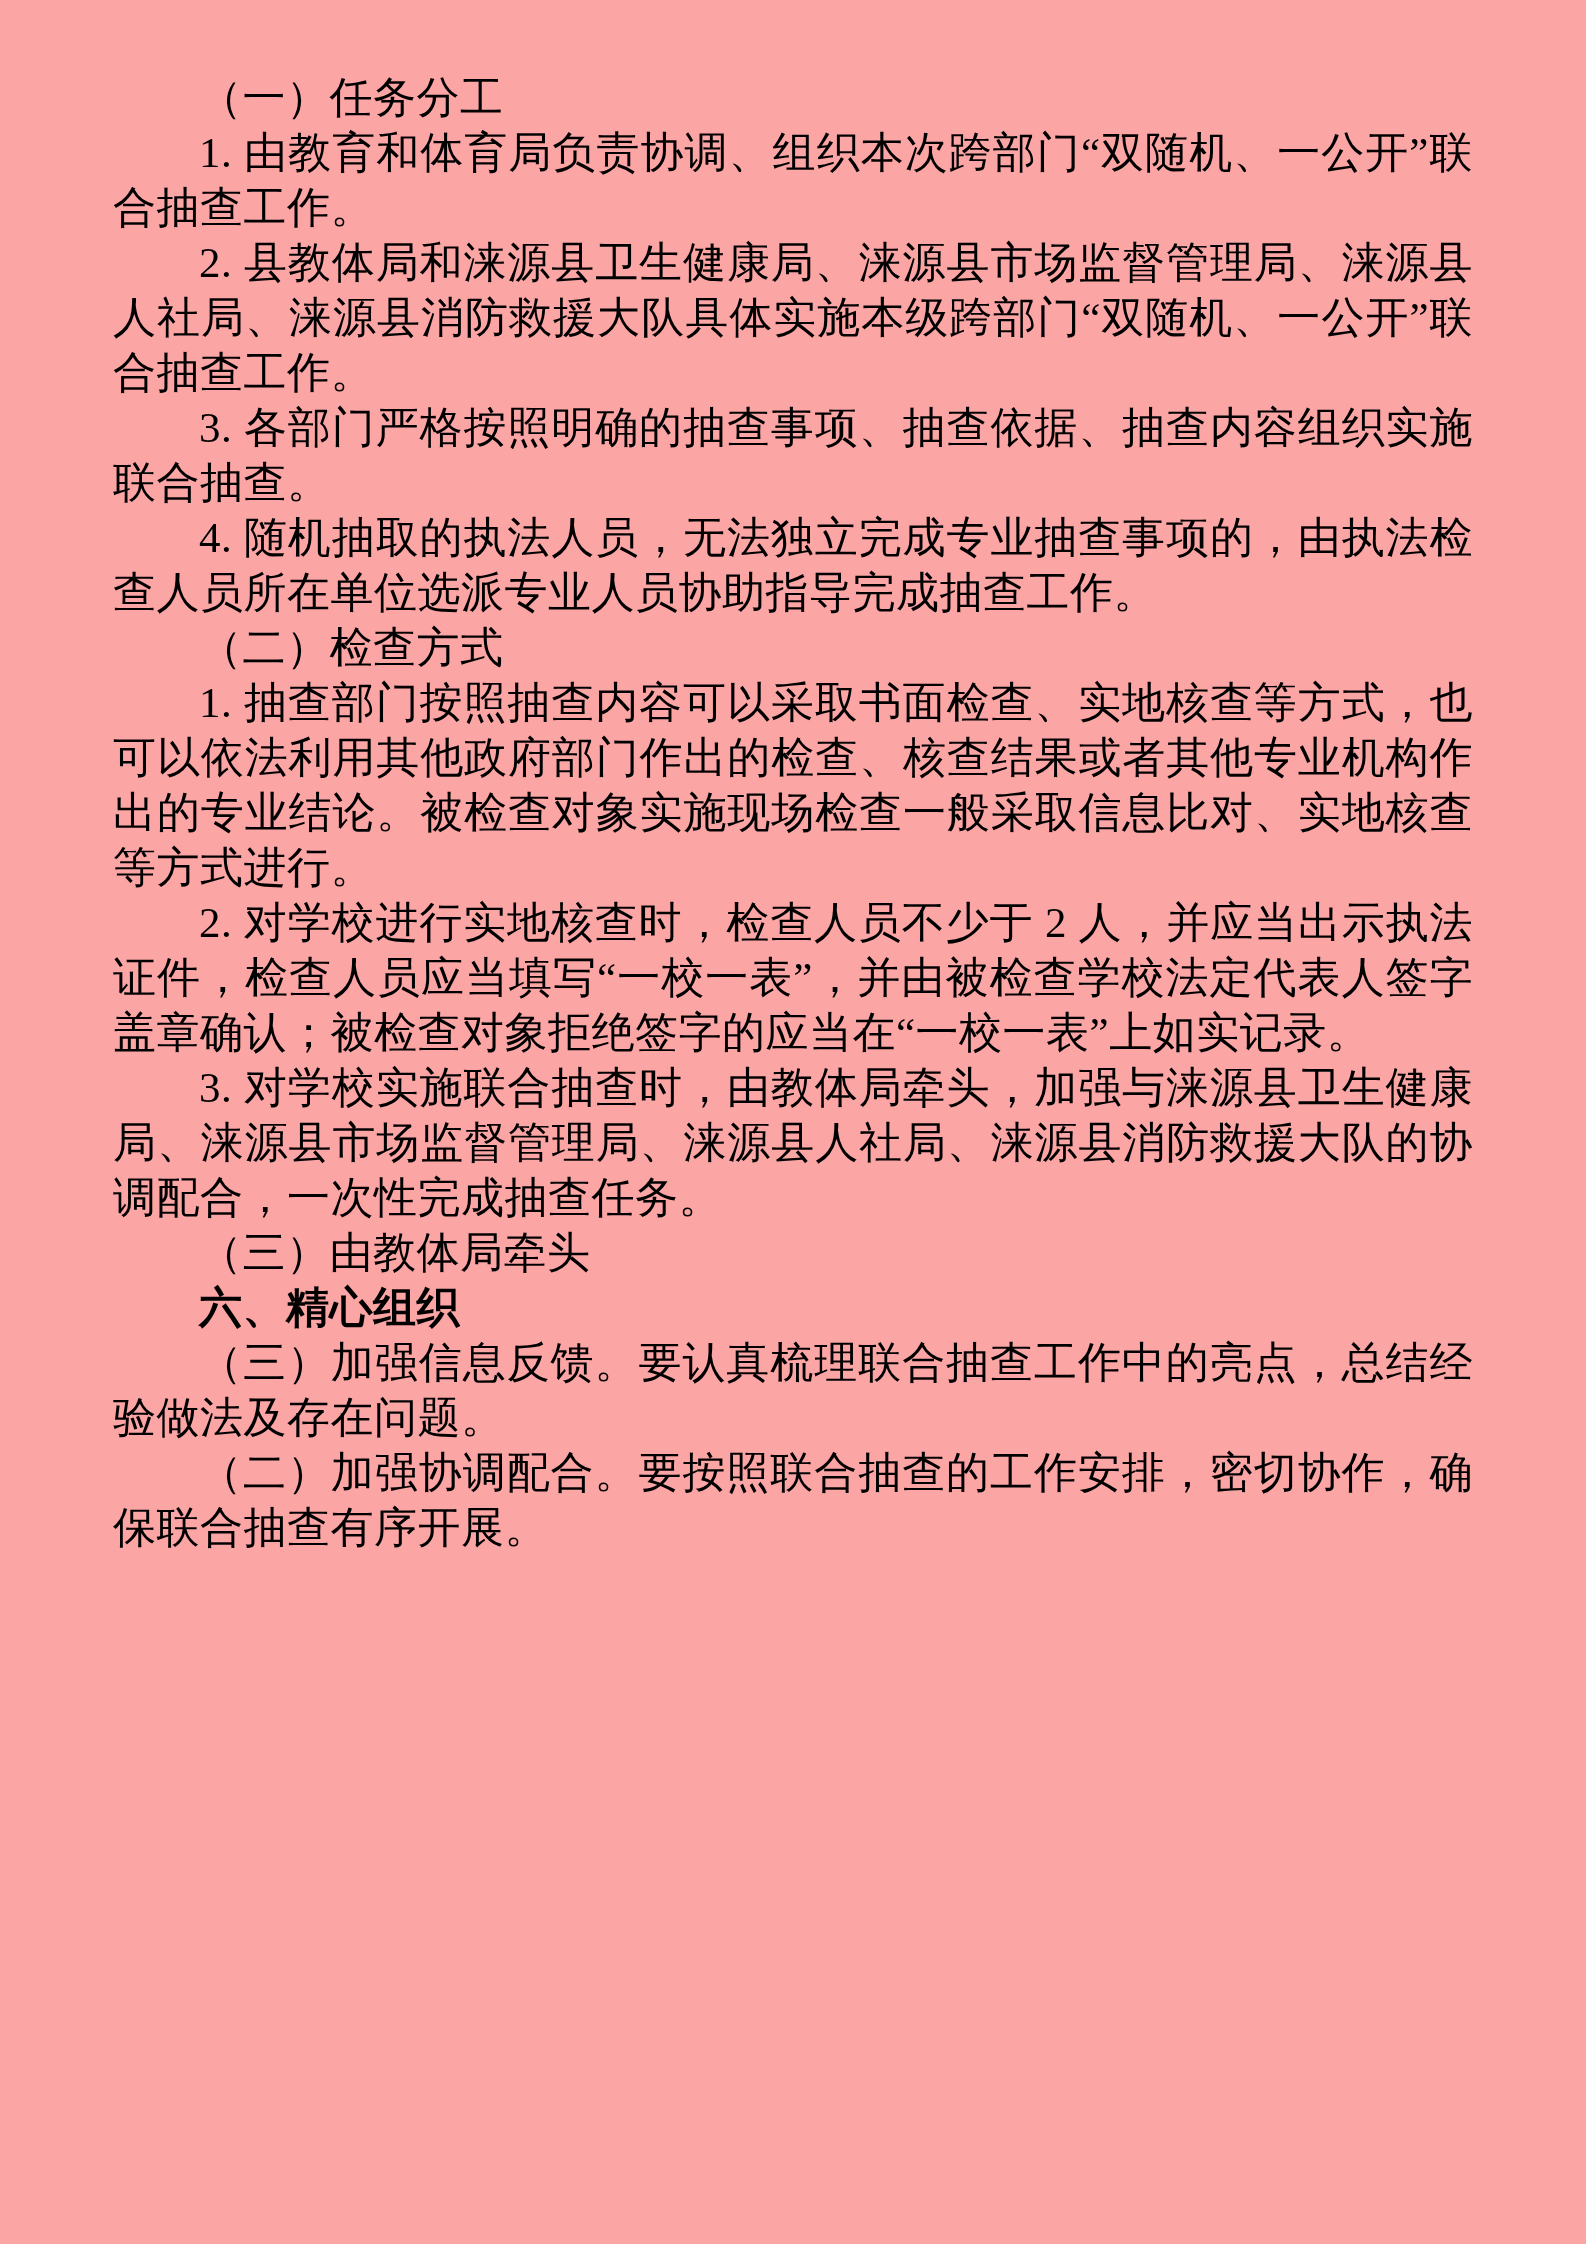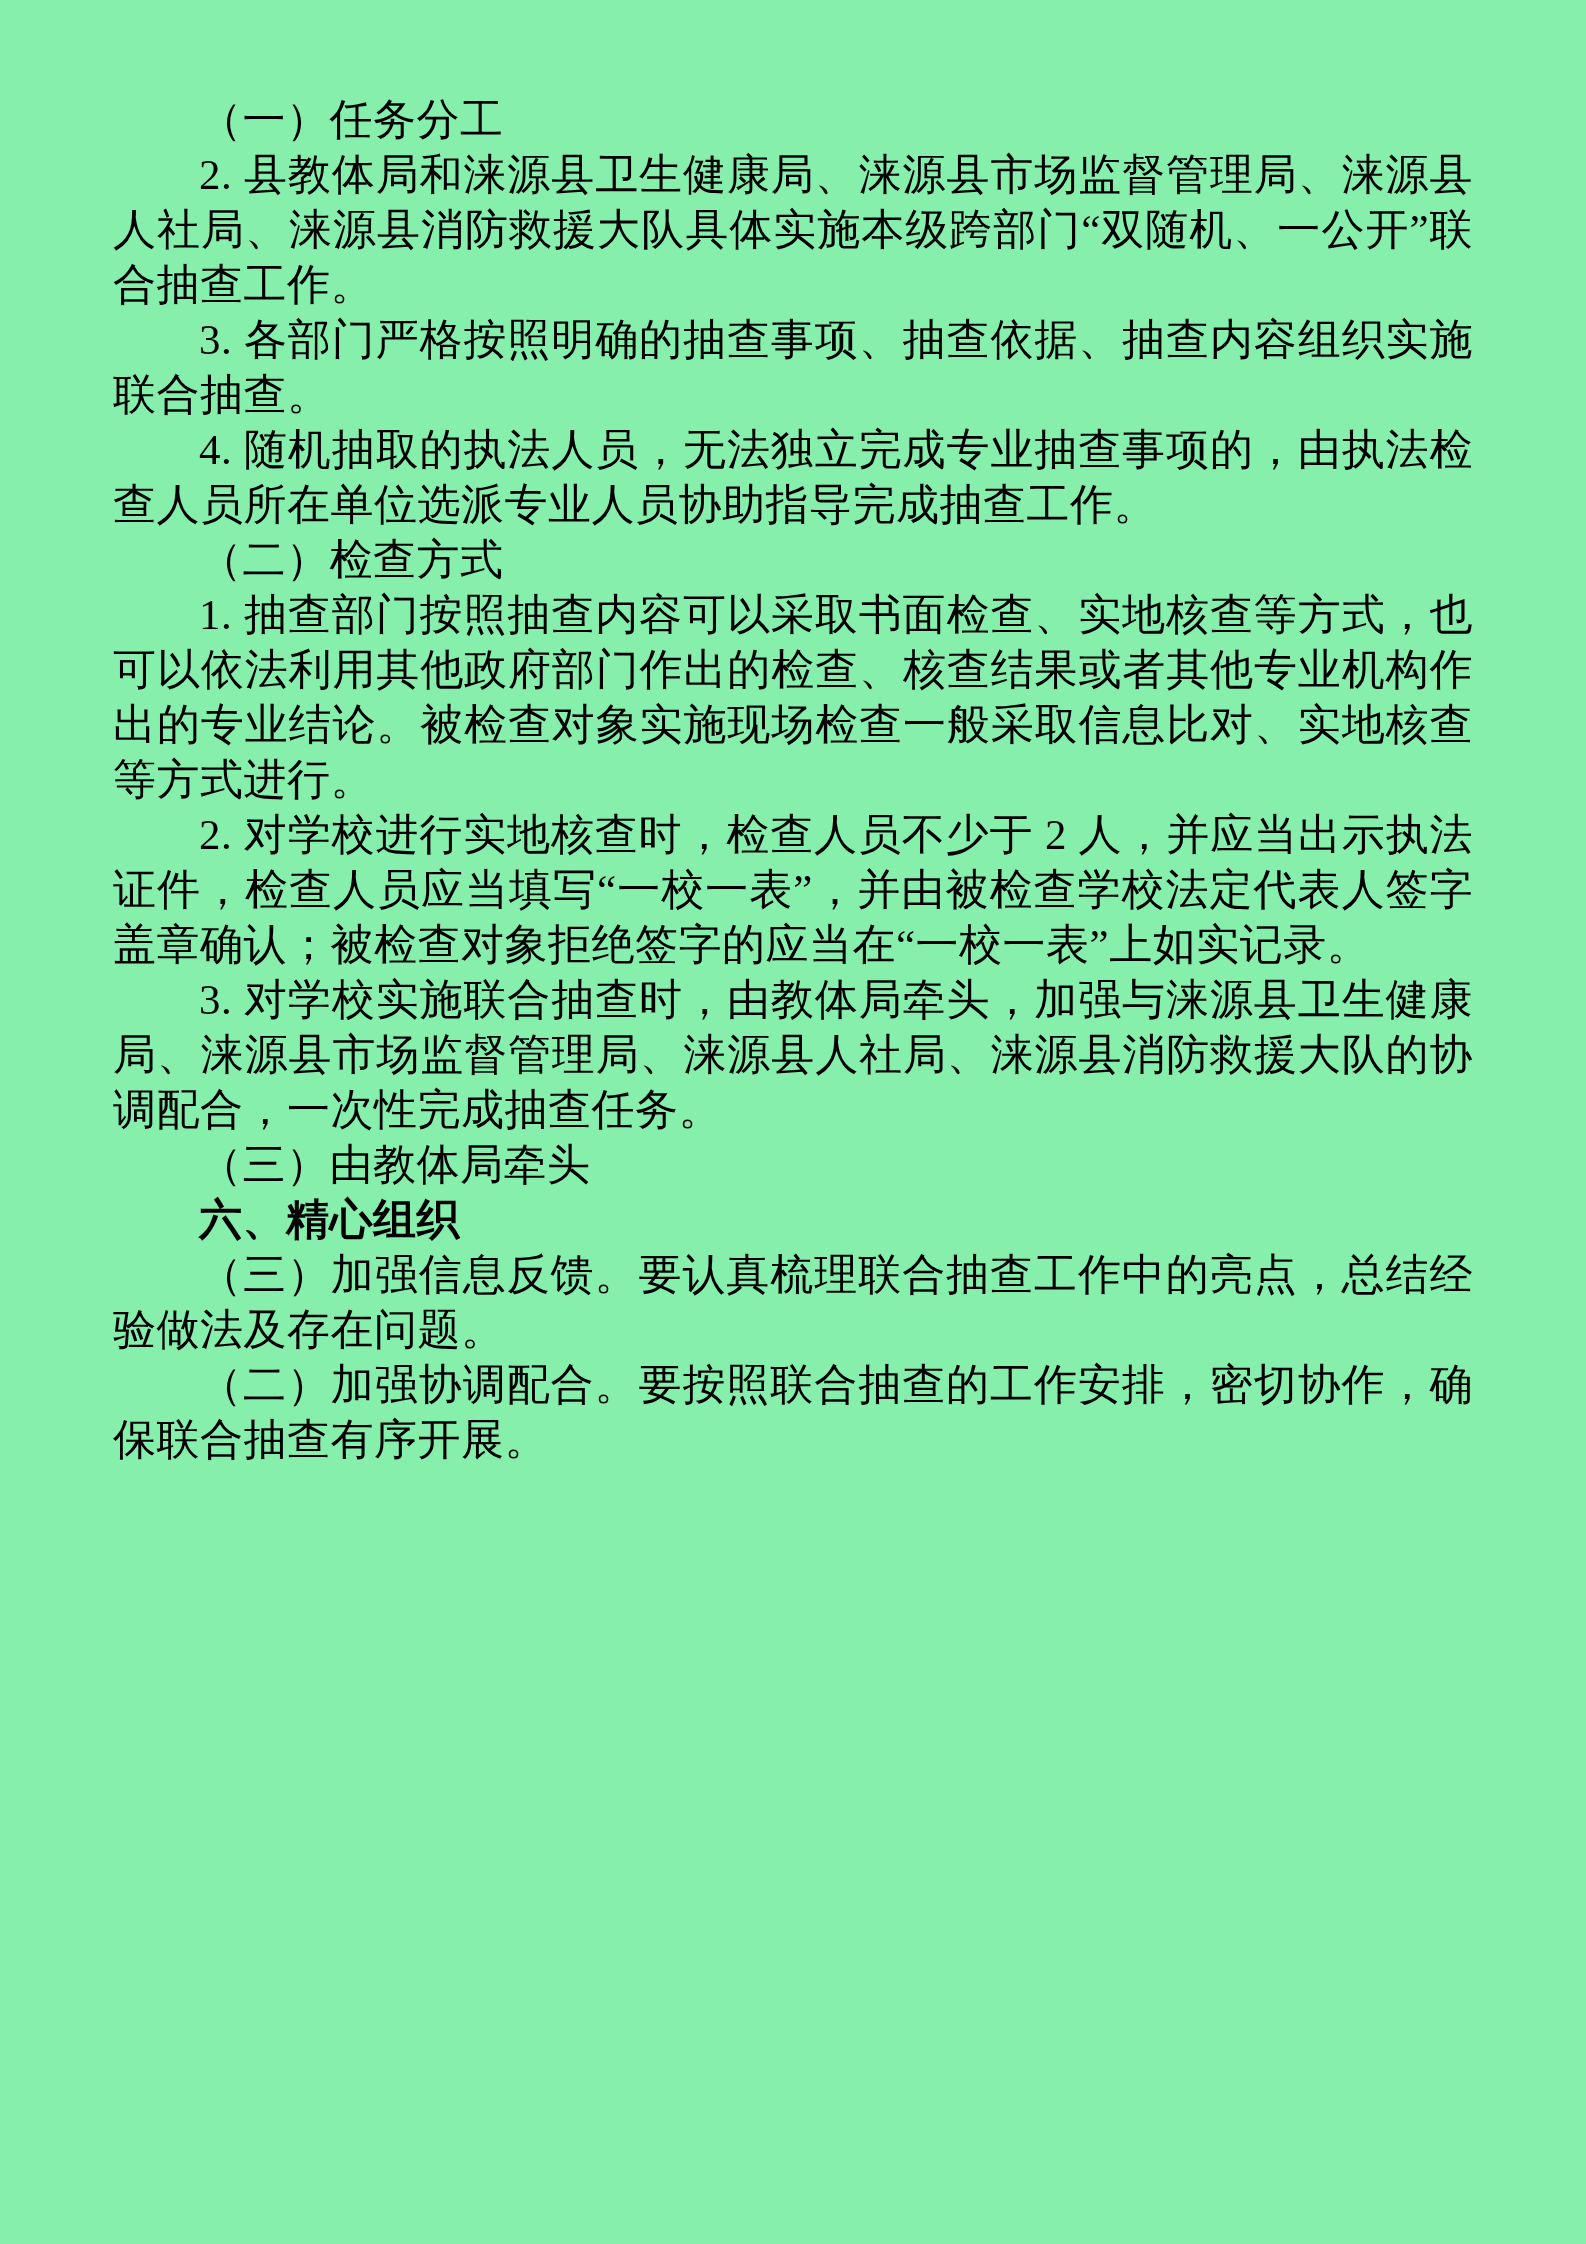--- a/index.html
+++ b/index.html
@@ -4,24 +4,24 @@
 <style>
   html, body {
     margin: 0;
     padding: 0;
     background: #ffffff;
   }
   .page {
     position: relative;
     width: 1586px;
     height: 2244px;
-    background: #86efac;
+    background: #fca5a5;
     overflow: hidden;
     box-sizing: border-box;
-    padding: 92px 113px 0 113px;
+    padding: 70px 113px 0 113px;
   }
   .doc {
     width: 1360px;
   }
   .doc p {
     margin: 0;
     padding: 0;
     font-family: "Liberation Serif", "DejaVu Serif", serif;
     font-size: 43px;
     line-height: 55px;
@@ -35,20 +35,21 @@
   .doc p.heading-bold {
     font-weight: 700;
   }
 </style>
 </head>
 <body>
 
 <div class="page">
   <div class="doc">
     <p>（一）任务分工</p>
+    <p>1. 由教育和体育局负责协调、组织本次跨部门“双随机、一公开”联合抽查工作。</p>
     <p>2. 县教体局和涞源县卫生健康局、涞源县市场监督管理局、涞源县人社局、涞源县消防救援大队具体实施本级跨部门“双随机、一公开”联合抽查工作。</p>
     <p>3. 各部门严格按照明确的抽查事项、抽查依据、抽查内容组织实施联合抽查。</p>
     <p>4. 随机抽取的执法人员，无法独立完成专业抽查事项的，由执法检查人员所在单位选派专业人员协助指导完成抽查工作。</p>
     <p>（二）检查方式</p>
     <p>1. 抽查部门按照抽查内容可以采取书面检查、实地核查等方式，也可以依法利用其他政府部门作出的检查、核查结果或者其他专业机构作出的专业结论。被检查对象实施现场检查一般采取信息比对、实地核查等方式进行。</p>
     <p>2. 对学校进行实地核查时，检查人员不少于 2 人，并应当出示执法证件，检查人员应当填写“一校一表”，并由被检查学校法定代表人签字盖章确认；被检查对象拒绝签字的应当在“一校一表”上如实记录。</p>
     <p>3. 对学校实施联合抽查时，由教体局牵头，加强与涞源县卫生健康局、涞源县市场监督管理局、涞源县人社局、涞源县消防救援大队的协调配合，一次性完成抽查任务。</p>
     <p>（三）由教体局牵头</p>
     <p class="heading-bold">六、精心组织</p>
     <p>（三）加强信息反馈。要认真梳理联合抽查工作中的亮点，总结经验做法及存在问题。</p>

